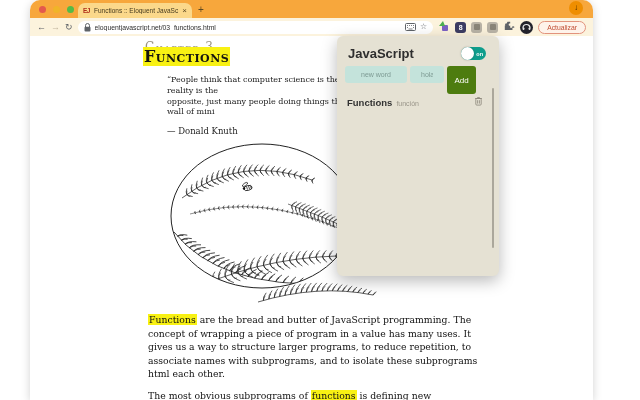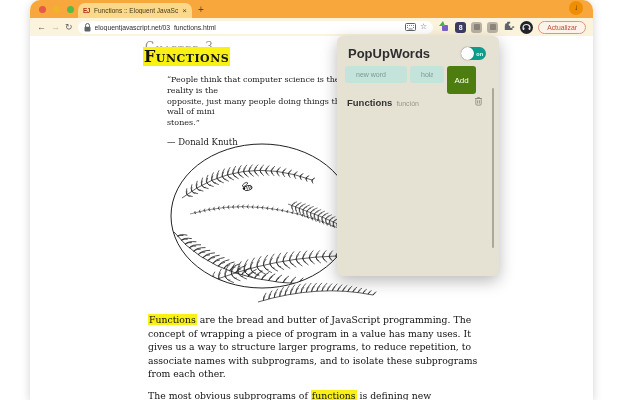--- a/index.html
+++ b/index.html
@@ -70,21 +70,21 @@
            background:#E5E1D3; border-radius:6px; box-shadow:0 5px 16px rgba(0,0,0,.28);
            z-index:5; font-family:"Liberation Sans", sans-serif; }
   .popup-title { position:absolute; left:11px; top:10px; font-size:13px; font-weight:bold; color:#2e2e2e; }
   .toggle { position:absolute; right:13px; top:11px; width:25px; height:13px; background:#0E9D8C;
             border-radius:7px; }
   .toggle-knob { position:absolute; left:0px; top:0px; width:13px; height:13px; background:#fff;
                  border-radius:50%; box-shadow:0 0 2px rgba(0,0,0,.3); }
   .toggle-label { position:absolute; right:3px; top:3.5px; font-size:5.5px; color:#fff; font-weight:bold; }
   .popup-form { position:absolute; left:8px; top:30px; right:6px; display:flex; gap:3px; }
   .popup-input { height:17px; background:#C4E3DB; border:none; border-radius:3px;
-                 font-size:7px; color:#39544e; padding:0 11px; outline:none; }
+                 font-size:7px; color:#39544e; padding:0 11px; outline:none;text-align:center; }
   .popup-input::placeholder { color:#7d9a93; }
   .in-word { width:62px; } .in-trans { width:34px; }
   .add-btn { width:29px; height:28px; background:#4d7c0f; border:none; border-radius:3px;
              color:#fff; font-size:8px; font-weight:normal; }
   .word-row { position:absolute; left:10px; top:56px; right:16px; display:flex;
               align-items:baseline; gap:4px; }
   .word-main { font-size:9.5px; font-weight:bold; color:#333; }
   .word-trans { font-size:7px; color:#9a968a; flex:1; }
   .popup-scrollbar { position:absolute; right:5px; top:52px; width:2px; height:160px;
                      background:#aba79b; border-radius:1px; }
@@ -165,21 +165,20 @@
   </div>
 
   <div class="content">
     <div class="chapter-label">Chapter 3</div>
     <div class="page-title"><mark>Functions</mark></div>
 
     <div class="quote">
       <div>
           <div>“People think that computer science is the art of geniuses but the actual reality is the</div>
           <div>opposite, just many people doing things that build on each other, like a wall of mini</div>
-          <div>stones.”</div>
         </div>
       <div class="attribution">— Donald Knuth</div>
     </div>
 
     <svg class="illustration" id="fern-svg" width="250" height="170" viewBox="0 0 250 170">
       <defs>
           <clipPath id="ovalClip">
             <ellipse cx="102" cy="80" rx="91" ry="72"></ellipse>
           </clipPath>
         </defs>
@@ -197,27 +196,27 @@
       <ellipse cx="102" cy="80" rx="91" ry="72" fill="none" stroke="#222" stroke-width="1"></ellipse>
       <g id="bee">
         <ellipse cx="88" cy="52" rx="4.2" ry="2.4" fill="#fff" stroke="#111" stroke-width="0.8" transform="rotate(-15 88 52)"></ellipse>
         <path d="M86.5 50.5l1 3M88.5 50l1 3M90.5 49.8l.8 2.8" stroke="#111" stroke-width="0.7"></path>
         <ellipse cx="85" cy="48.5" rx="3" ry="1.3" fill="#fff" stroke="#111" stroke-width="0.7" transform="rotate(-35 85 48.5)"></ellipse>
         <circle cx="84" cy="52.5" r="1.2" fill="#111"></circle>
       </g>
     </svg>
 
     <div class="bodytext">
-      <p class="para"><mark>Functions</mark><span> are the bread and butter of JavaScript programming. The concept of wrapping a piece of program in a value has many uses. It gives us a way to structure larger programs, to reduce repetition, to associate names with subprograms, and to isolate these subprograms from each other.</span></p>
+      <p class="para"><mark>Functions</mark><span> are the bread and butter of JavaScript programming. The concept of wrapping a piece of program in a value has many uses. It gives us a way to structure larger programs, to reduce repetition, to associate names with subprograms, and to isolate these subprograms html each other.</span></p>
       <p class="para"><span>The most obvious subprograms of </span><mark>functions</mark><span> is defining new vocabulary. Creating new words in prose is usually bad style. But in programming, it is</span></p>
     </div>
   </div>
 
   <div class="popup">
-    <div class="popup-title">PopUpWords</div>
+    <div class="popup-title">JavaScript</div>
     <div class="toggle">
       <span class="toggle-knob"></span>
       <span class="toggle-label">on</span>
     </div>
     <div class="popup-form">
       <input class="popup-input in-word" placeholder="new word" style="">
       <input class="popup-input in-trans" placeholder="hola" style="">
       <button class="add-btn">Add</button>
     </div>
     <div class="word-row">

